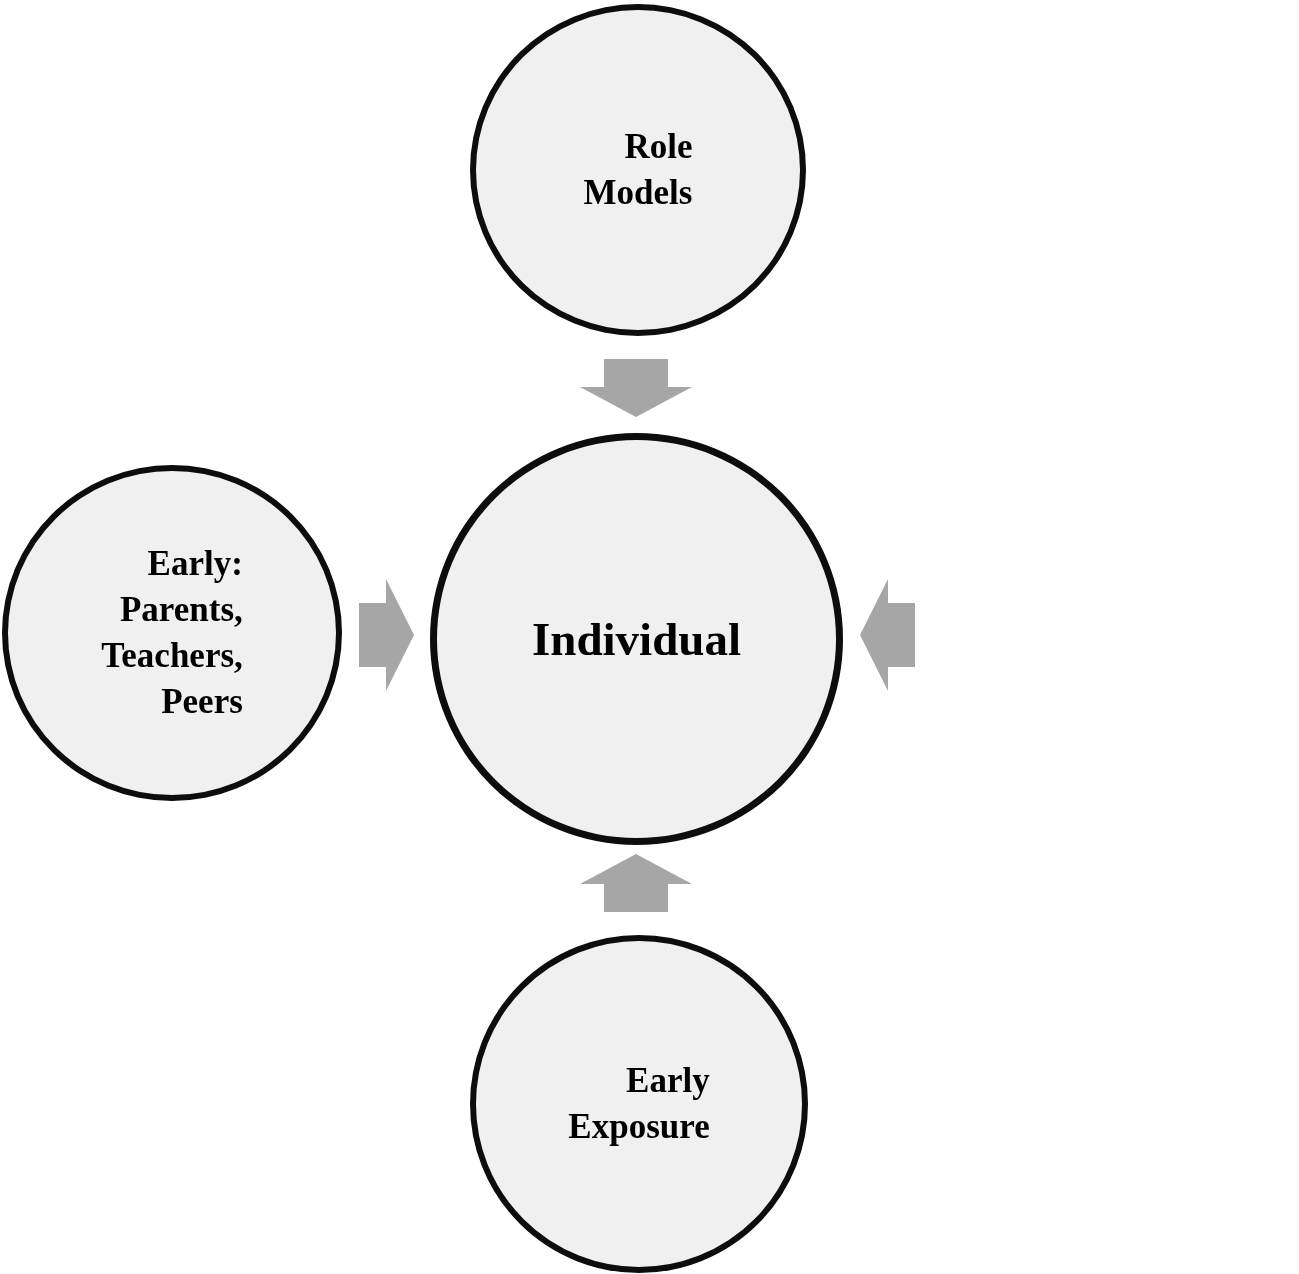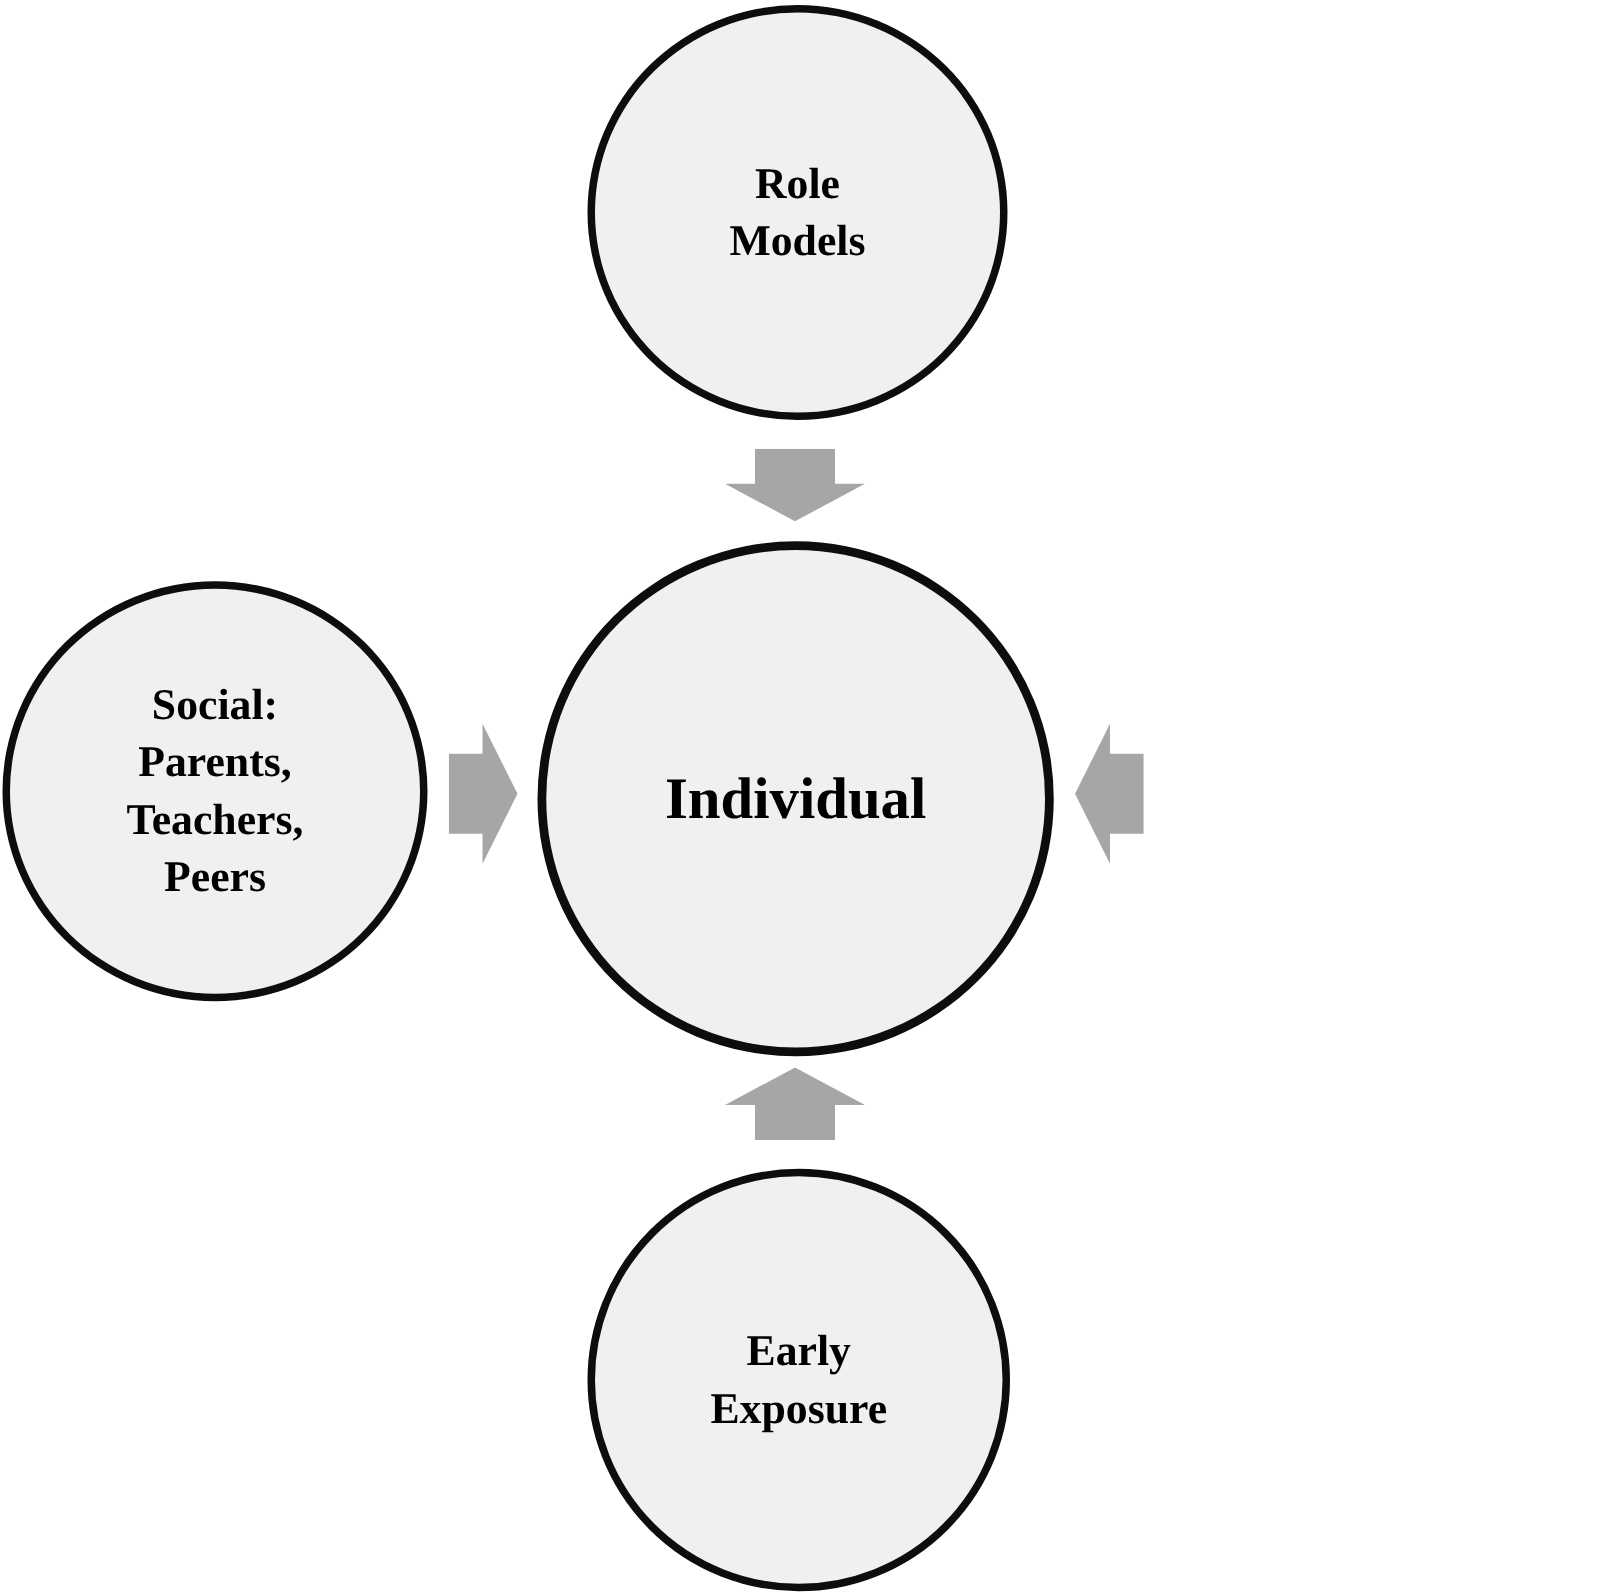--- a/index.html
+++ b/index.html
@@ -21,21 +21,21 @@
     color: var(--text);
   }
   .node {
     position: absolute;
     background: var(--node-fill);
     border: 6px solid var(--node-stroke);
     border-radius: 50%;
     display: flex;
     align-items: center;
     justify-content: center;
-    text-align: center;
+    text-align: right;
   }
   .node .label {
     font-weight: bold;
     white-space: pre-line;
     line-height: 1.32;
   }
   .node-center        { left: 430px; top: 433px; width: 413px; height: 412px; border-width: 7px; }
   .node-center .label { font-size: 47px; }
   .node-top           { left: 470px; top: 4px;   width: 336px; height: 332px; border-width: 6px; }
   .node-left          { left: 2px;   top: 465px; width: 340px; height: 336px; border-width: 6px; }
@@ -53,21 +53,21 @@
 <body>
 
 <div class="canvas">
 
   <div class="node node-top satellite">
     <div class="label">Role
 Models</div>
   </div>
 
   <div class="node node-left satellite">
-    <div class="label">Social:
+    <div class="label">Early:
 Parents,
 Teachers,
 Peers</div>
   </div>
 
 
   <div class="node node-bottom satellite">
     <div class="label">Early
 Exposure</div>
   </div>

